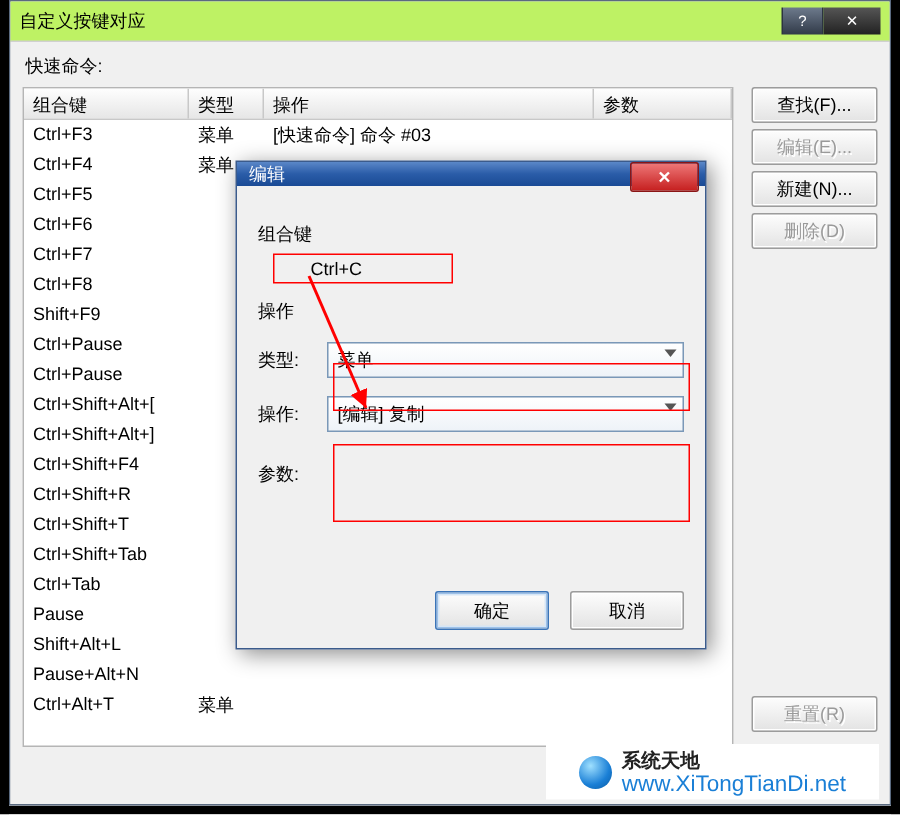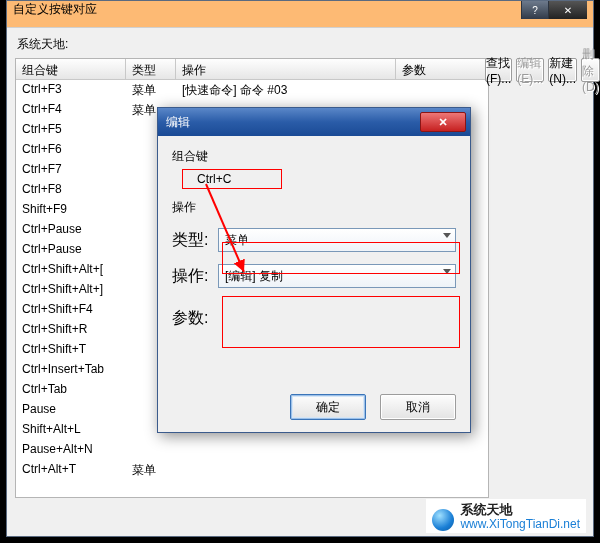--- a/index.html
+++ b/index.html
@@ -3,64 +3,64 @@
 <meta charset="utf-8">
 <style>
   html,body{margin:0;padding:0;font-family:"Microsoft YaHei","SimSun",Tahoma,sans-serif;font-size:12px;color:#000;background:#fff}
   .screen{position:relative;width:600px;height:543px;overflow:hidden;background:#e8e8e8}
   
   .edge-l,.edge-r{position:absolute;top:0;bottom:0;width:6px;background:#000}
   .edge-l{left:0}.edge-r{right:0}
   .edge-b{position:absolute;left:0;right:0;bottom:0;height:6px;background:#000}
   
   .main{position:absolute;left:6px;right:6px;top:0;bottom:6px;background:#fff;border:1px solid #5a6a80}
-  .main-title{height:26px;background:#fdba74;display:flex;padding:0 6px;border-bottom:1px solid #d0d0d0}
+  .main-title{height:26px;background:#bef264;display:flex;align-items:center;padding:0 6px;border-bottom:1px solid #d0d0d0}
   .main-title .t{font-size:12px;flex:0 0 auto}
   .main-title .sp{flex:1}
   .win-btns{display:flex;gap:0}
   .win-btn{width:26px;height:18px;background:linear-gradient(#6d7a8c,#313a48);color:#fff;display:flex;align-items:center;justify-content:center;font-size:10px;border-left:1px solid #2c3440}
   .win-btn.close{width:38px;background:linear-gradient(#555,#222)}
   .main-body{position:absolute;top:27px;left:0;right:0;bottom:0;background:#f0f0f0;padding:8px}
   .group-lbl{font-size:12px;margin:0 0 4px 2px}
   .list-wrap{position:absolute;left:8px;top:30px;width:472px;height:438px;border:1px solid #b5b5b5;background:#fff;overflow:hidden}
   .cols{display:flex;height:20px;background:linear-gradient(#fefefe,#e6e6e6);border-bottom:1px solid #c8c8c8;font-size:12px}
   .col{border-right:1px solid #c8c8c8;padding:3px 6px 0 6px;box-sizing:border-box}
   .c1{width:110px}.c2{width:50px}.c3{width:220px}.c4{flex:1}
   .rows{position:absolute;top:20px;left:0;right:0;bottom:0;overflow:hidden}
   .row{display:flex;height:20px;font-size:12px}
   .row>div{padding:3px 6px 0 6px;box-sizing:border-box;white-space:nowrap}
   .row .c1{width:110px}.row .c2{width:50px}.row .c3{width:220px}.row .c4{flex:1}
-  .side{position:absolute;right:24px;top:30px;width:84px;display:flex;flex-direction:row;gap:4px}
+  .side{position:absolute;right:8px;top:30px;width:84px;display:flex;flex-direction:column;gap:4px}
   .btn{height:22px;border:1px solid #9c9c9c;background:linear-gradient(#fdfdfd,#e3e3e3);border-radius:2px;font-size:12px;display:flex;align-items:center;justify-content:center;cursor:default;box-shadow:0 0 0 1px #fff inset}
   .btn.disabled{color:#9a9a9a;text-shadow:1px 1px 0 #fff}
   .bottom-bar{position:absolute;left:0;right:0;bottom:8px;height:34px;display:flex;align-items:center;justify-content:flex-end;padding-right:10px;gap:8px}
   .bottom-bar .btn{width:72px;height:23px}
   
   .dlg{position:absolute;left:157px;top:107px;width:312px;height:324px;border:1px solid #3b5b8c;background:#f0f0f0;box-shadow:3px 3px 14px rgba(0,0,0,.45)}
-  .dlg-title{height:28px;background:linear-gradient(#5a87c8,#2a5ca8,#1a4a95);display:flex;align-items:center;color:#fff;padding-left:8px;font-size:12px}
+  .dlg-title{height:16px;background:linear-gradient(#5a87c8,#2a5ca8,#1a4a95);display:flex;color:#fff;padding-left:8px;font-size:12px}
   .dlg-title .sp{flex:1}
   .dlg-close{width:44px;height:18px;margin-right:4px;background:linear-gradient(#e77,#c62020);border:1px solid #8a1515;border-radius:2px;color:#fff;display:flex;align-items:center;justify-content:center;font-size:11px;font-weight:bold}
   .dlg-body{position:absolute;top:28px;left:0;right:0;bottom:0;padding:10px 14px}
   .sect-lbl{font-size:12px;margin:2px 0 4px 0}
   .kc-wrap{margin:0 0 10px 10px}
-  .kc-box{display:inline-block;min-width:70px;padding:2px 14px;border:1px solid red}
+  .kc-box{display:inline-block;min-width:70px;padding:2px 24px;border:1px solid red}
   .form-row{display:flex;align-items:center;margin:12px 0}
-  .form-lbl{width:46px;font-size:16px}
+  .form-lbl{width:46px;font-size:12px}
   .dd{flex:1;height:22px;border:1px solid #7a98b8;background:linear-gradient(#fff,#eef3f8);display:flex;align-items:center;padding:0 6px;font-size:12px;position:relative}
   .dd .arrow{position:absolute;right:4px;top:4px;width:0;height:0;border-left:4px solid transparent;border-right:4px solid transparent;border-top:5px solid #555}
   .red-box{position:absolute;border:1px solid red;pointer-events:none}
   .rb-type{left:64px;top:106px;width:236px;height:30px}
   .rb-op{left:64px;top:160px;width:236px;height:50px}
   .dlg-btns{position:absolute;right:14px;bottom:12px;display:flex;gap:14px}
   .dlg-btns .btn{width:74px;height:24px}
   .dlg-btns .btn.primary{border:1px solid #3a74b8;box-shadow:0 0 0 1px #9cc0e8 inset,0 0 0 2px #d6e6f6 inset}
-  .logo{position:absolute;right:14px;bottom:10px;display:flex;align-items:flex-end;gap:6px;background:#fff;padding:2px 6px}
+  .logo{position:absolute;right:14px;bottom:10px;display:flex;align-items:center;gap:6px;background:#fff;padding:2px 22px}
   .logo .ball{width:22px;height:22px;border-radius:50%;background:radial-gradient(circle at 35% 30%,#9fe0ff,#1a7fd6 60%,#0a5aa0)}
   .logo .txt1{font-size:13px;font-weight:bold;color:#222}
-  .logo .txt2{font-size:12px;color:#1a7fd6;letter-spacing:0;margin-top:-2px}
+  .logo .txt2{font-size:15px;color:#1a7fd6;letter-spacing:0;margin-top:-2px}
   svg.arrow-red{position:absolute;left:30px;top:40px;pointer-events:none}
 </style>
 </head>
 <body>
 
 <div class="screen">
   <div class="edge-l"></div>
   <div class="edge-r"></div>
   <div class="edge-b"></div>
 
@@ -72,21 +72,21 @@
         <div class="win-btn">
             <span>?</span>
           </div>
         <div class="win-btn close">
             <span>✕</span>
           </div>
       </div>
     </div>
 
     <div class="main-body">
-      <div class="group-lbl">系统天地:</div>
+      <div class="group-lbl">快速命令:</div>
 
       <div class="list-wrap">
         <div class="cols">
           <div class="col c1">组合键</div>
           <div class="col c2">类型</div>
           <div class="col c3">操作</div>
           <div class="col c4">参数</div>
         </div>
         <div class="rows" id="rows">
             <div class="row">
@@ -167,21 +167,21 @@
               <div class="c3"></div>
               <div class="c4"></div>
             </div>
             <div class="row">
               <div class="c1">Ctrl+Shift+T</div>
               <div class="c2"></div>
               <div class="c3"></div>
               <div class="c4"></div>
             </div>
             <div class="row">
-              <div class="c1">Ctrl+Insert+Tab</div>
+              <div class="c1">Ctrl+Shift+Tab</div>
               <div class="c2"></div>
               <div class="c3"></div>
               <div class="c4"></div>
             </div>
             <div class="row">
               <div class="c1">Ctrl+Tab</div>
               <div class="c2"></div>
               <div class="c3"></div>
               <div class="c4"></div>
             </div>

